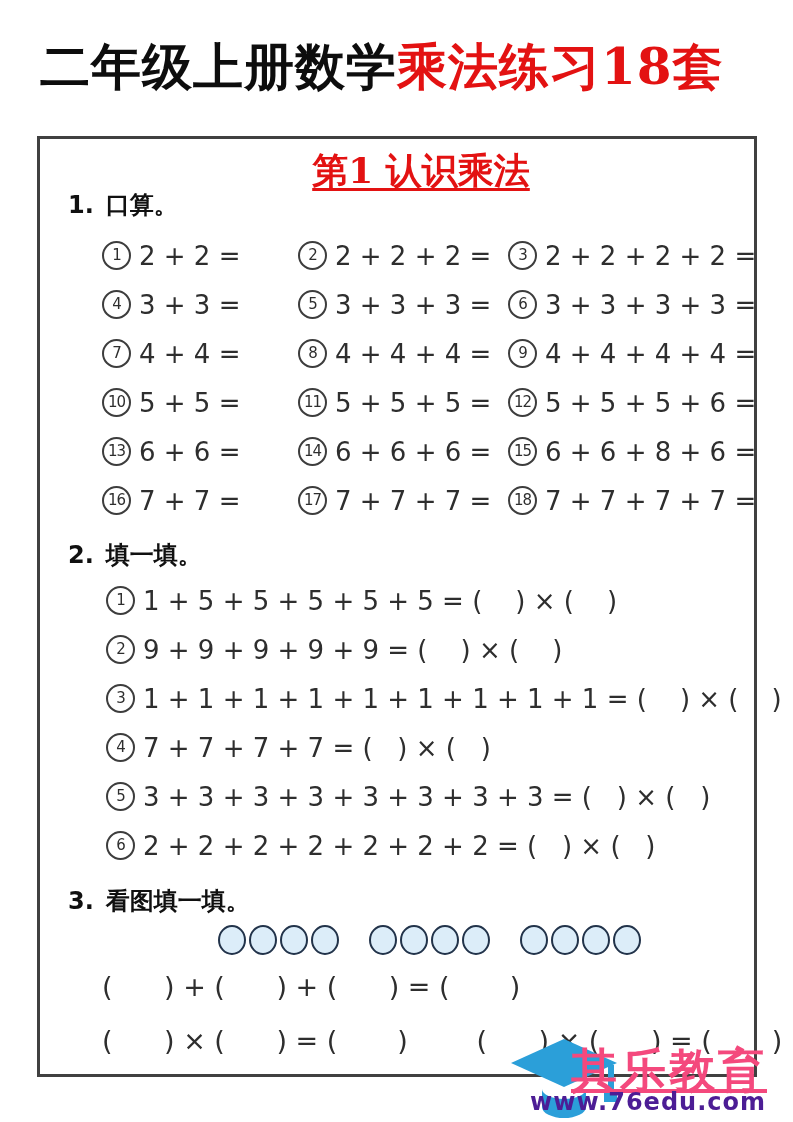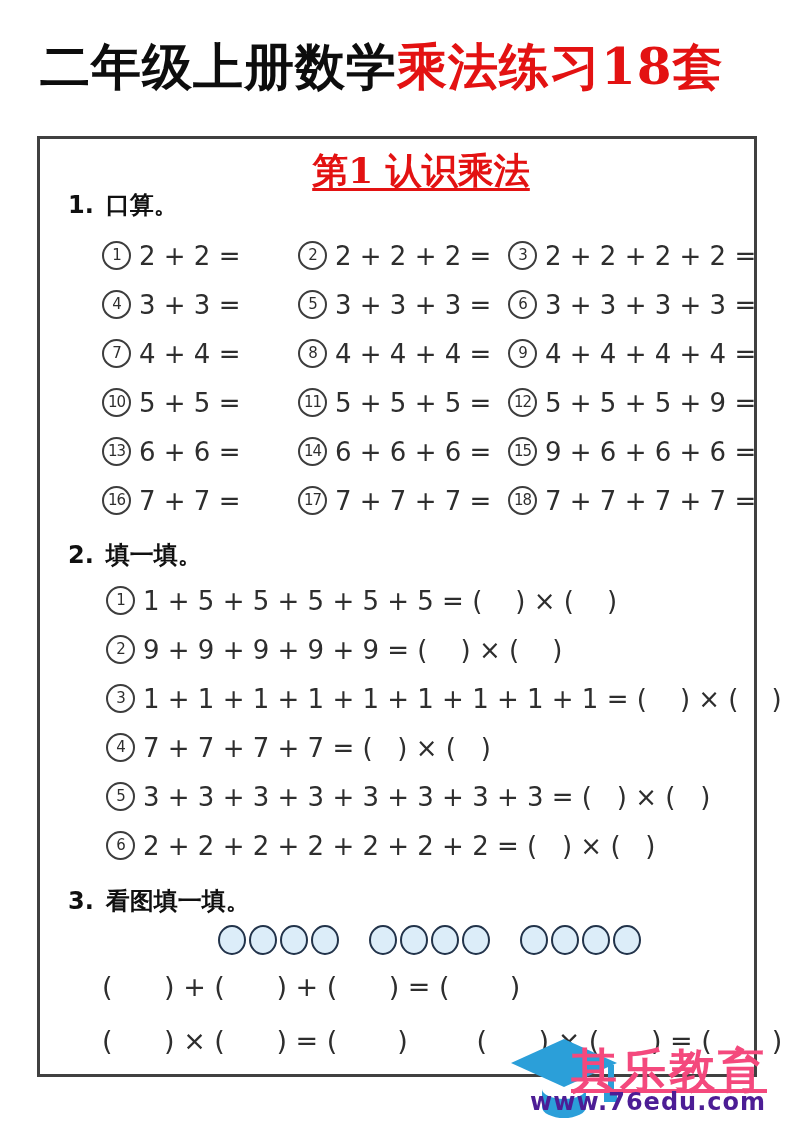--- a/index.html
+++ b/index.html
@@ -128,33 +128,33 @@
 
       <div class="problem">
         <span class="cnum">10</span><span>5 + 5 =</span>
       </div>
 
       <div class="problem">
         <span class="cnum">11</span><span>5 + 5 + 5 =</span>
       </div>
 
       <div class="problem">
-        <span class="cnum">12</span><span>5 + 5 + 5 + 9 =</span>
+        <span class="cnum">12</span><span>5 + 5 + 5 + 6 =</span>
       </div>
 
       <div class="problem">
         <span class="cnum">13</span><span>6 + 6 =</span>
       </div>
 
       <div class="problem">
         <span class="cnum">14</span><span>6 + 6 + 6 =</span>
       </div>
 
       <div class="problem">
-        <span class="cnum">15</span><span>9 + 6 + 6 + 6 =</span>
+        <span class="cnum">15</span><span>6 + 6 + 8 + 6 =</span>
       </div>
 
       <div class="problem">
         <span class="cnum">16</span><span>7 + 7 =</span>
       </div>
 
       <div class="problem">
         <span class="cnum">17</span><span>7 + 7 + 7 =</span>
       </div>
 

